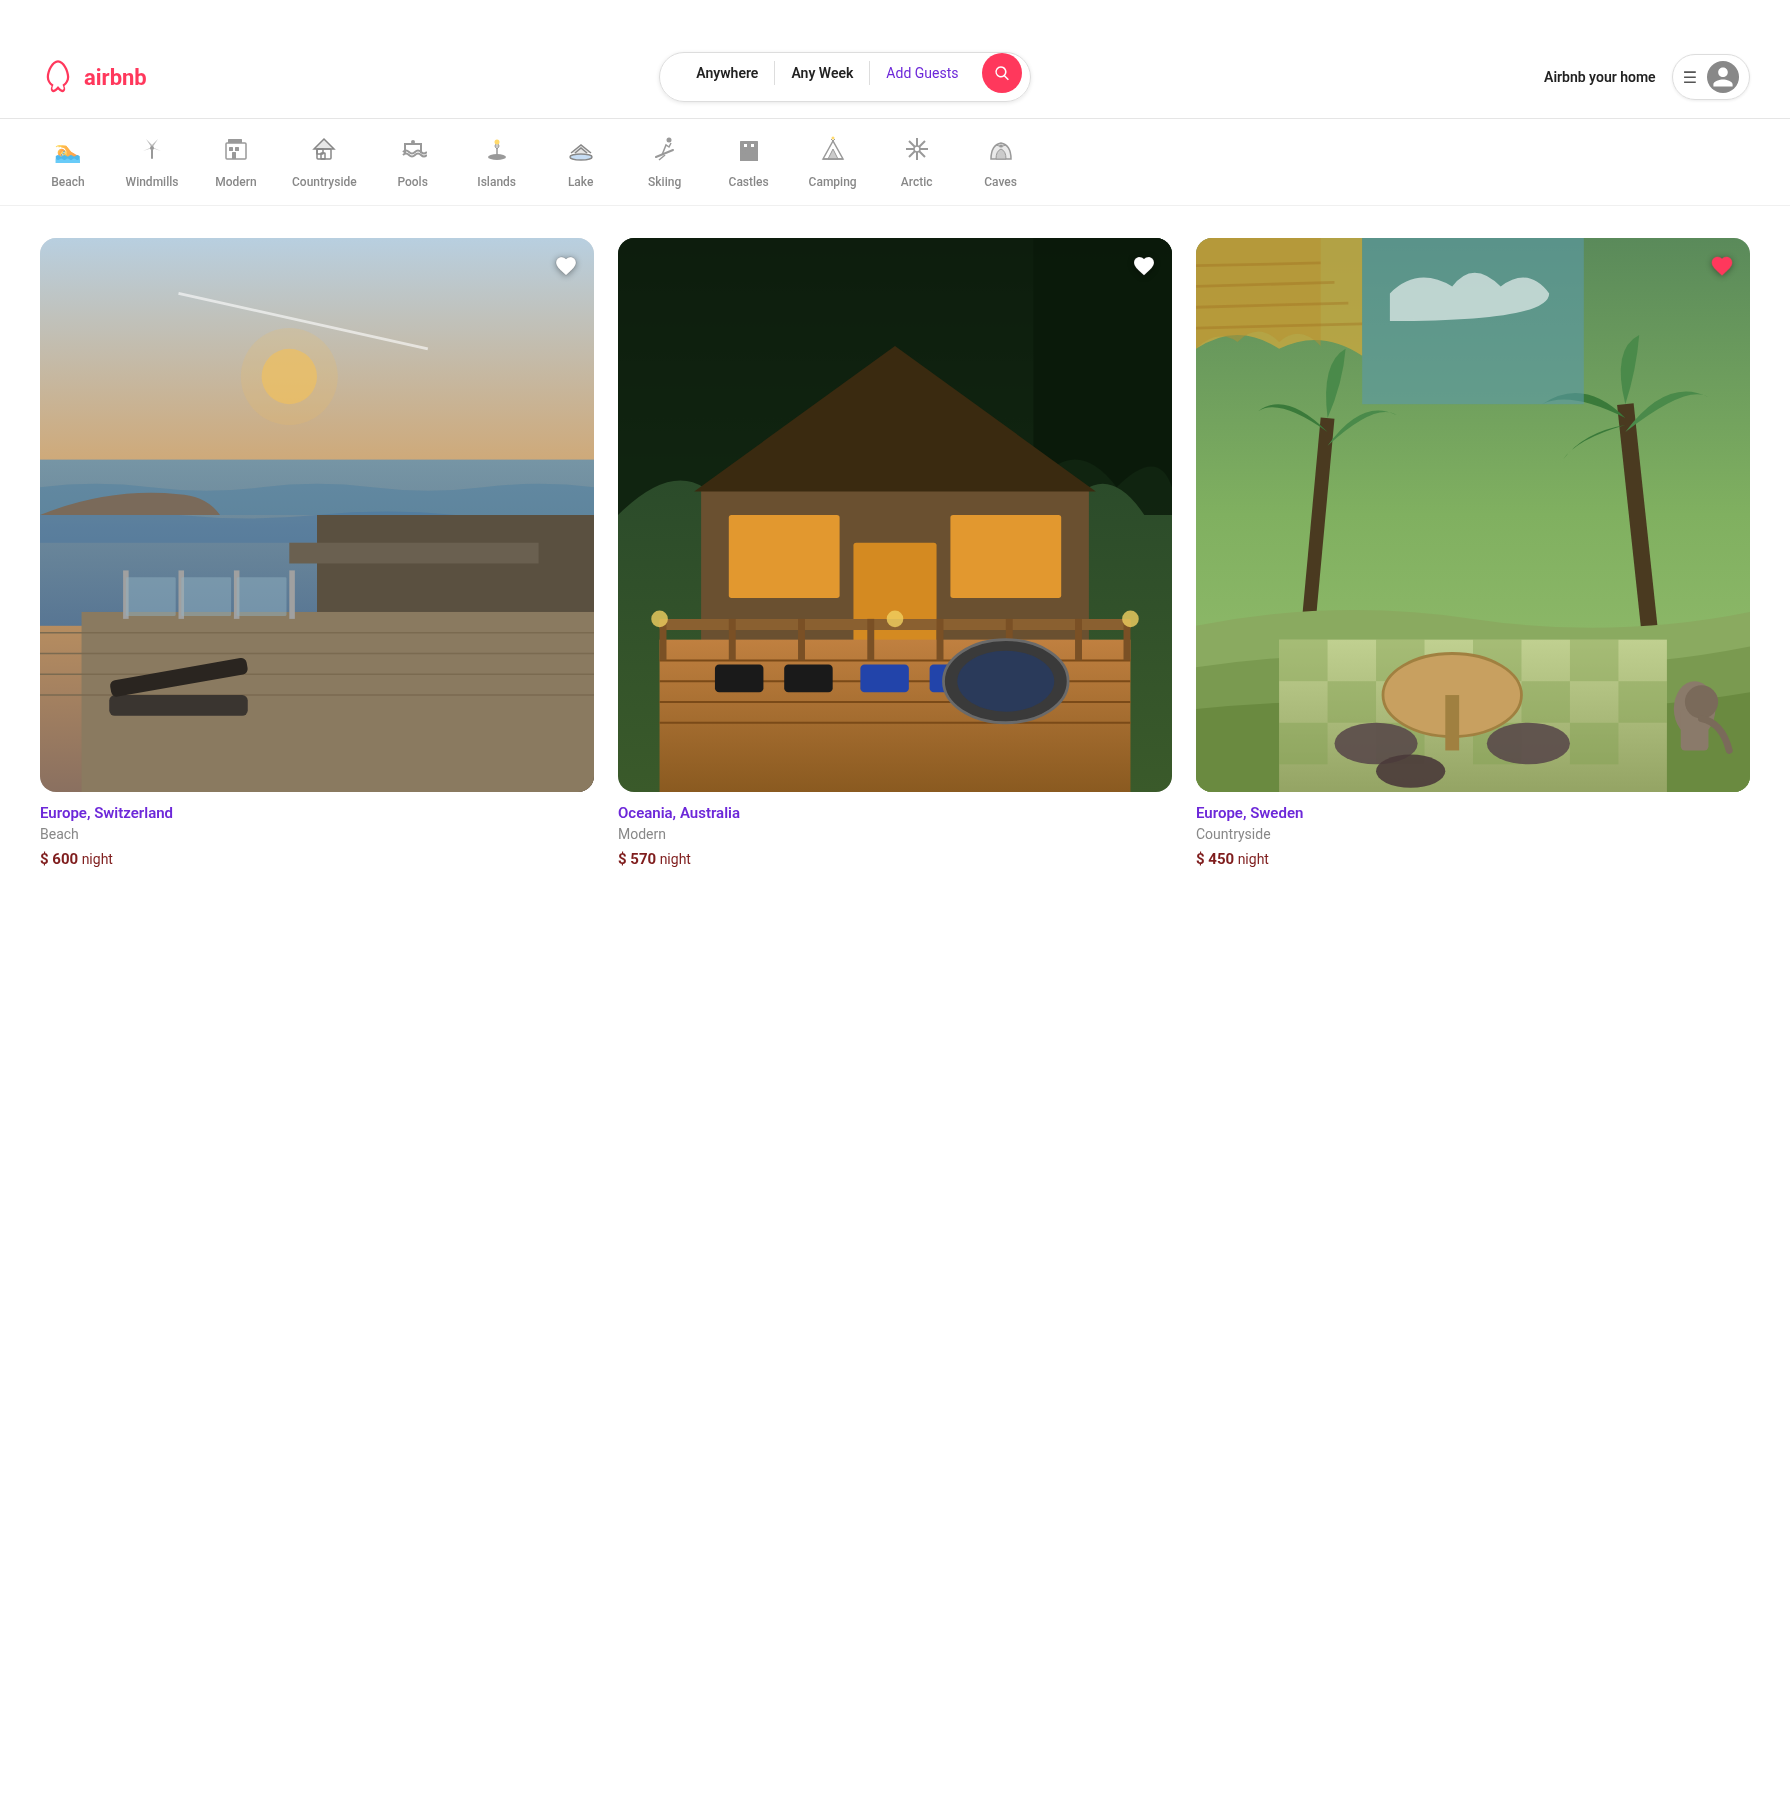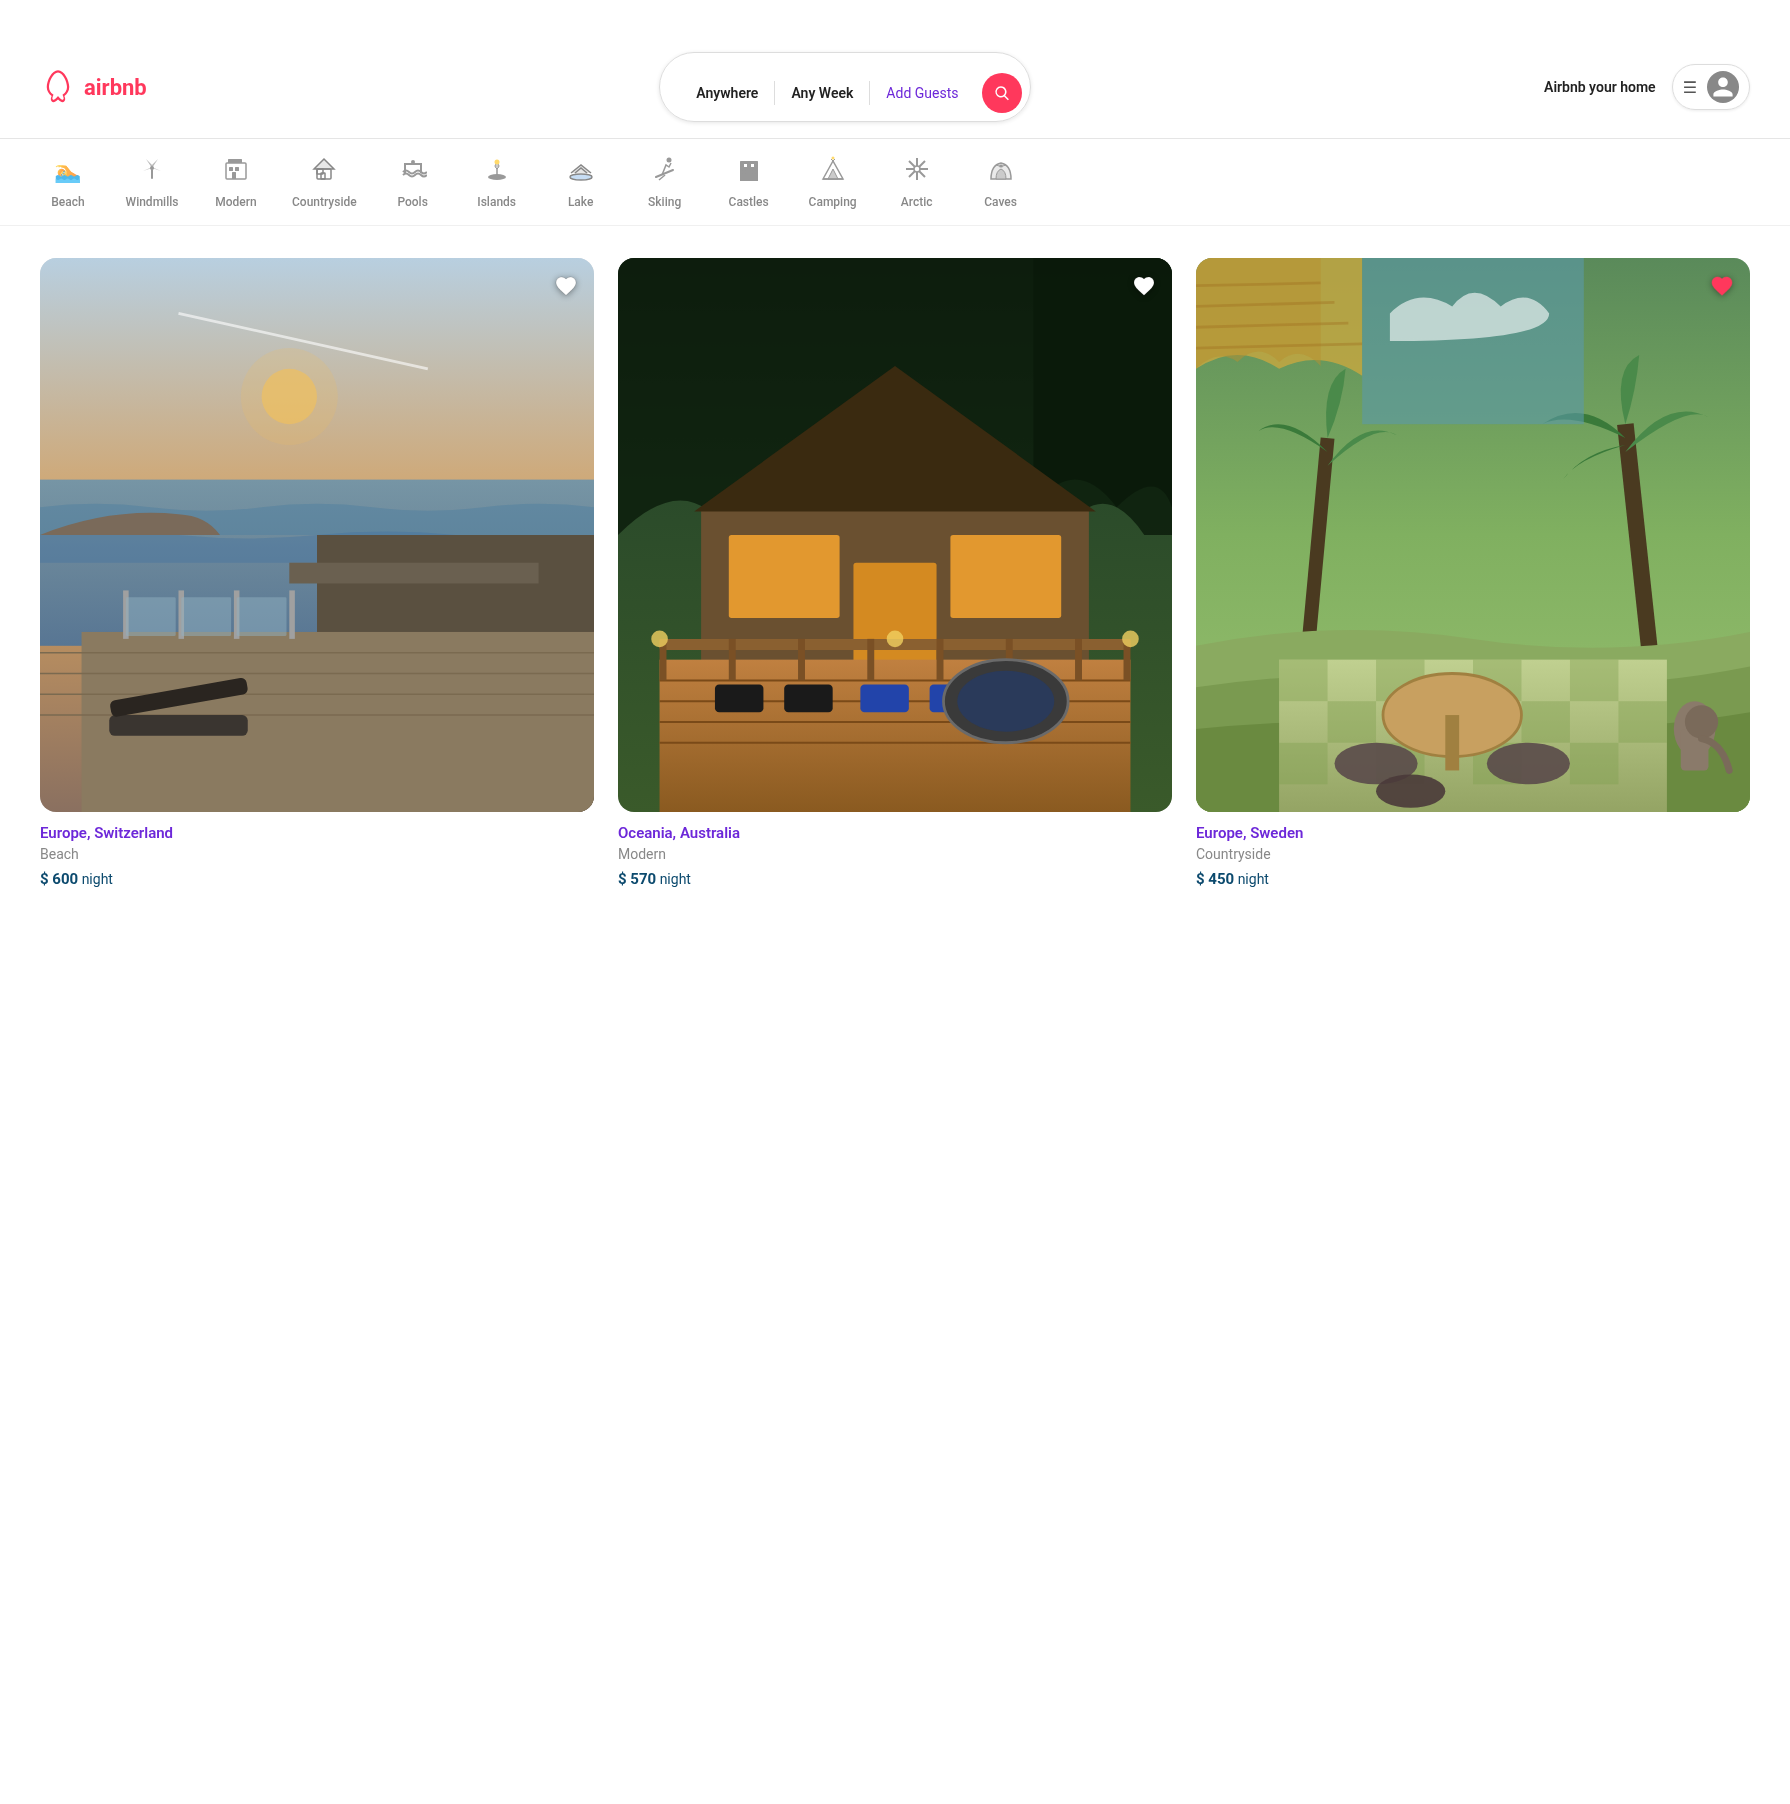--- a/index.html
+++ b/index.html
@@ -31,21 +31,21 @@
     .logo-text {
       font-size: 22px;
       font-weight: 700;
       color: #FF385C;
     }
     .search-bar {
       display: flex;
       align-items: center;
       border: 1px solid #ddd;
       border-radius: 40px;
-      padding: 20px 8px 8px 20px;
+      padding: 0 8px 8px 20px;
       box-shadow: 0 1px 4px rgba(0,0,0,0.1);
       gap: 0;
       cursor: pointer;
     }
     .search-section {
       padding: 4px 16px;
       border-right: 1px solid #ddd;
       font-size: 14px;
       font-weight: 600;
     }
@@ -157,21 +157,21 @@
       width: 32px;
       height: 32px;
       display: flex;
       align-items: center;
       justify-content: center;
     }
     .wishlist-btn svg { width: 24px; height: 24px; filter: drop-shadow(0 1px 3px rgba(0,0,0,0.4)); }
     .listing-info { padding: 12px 0 0; }
     .listing-location { font-size: 15px; font-weight: 600; color: #6d28d9; margin-bottom: 4px; }
     .listing-type { font-size: 14px; color: #888; margin-bottom: 8px; }
-    .listing-price { font-size: 14px; color: #0c4a6e; }
+    .listing-price { font-size: 14px; color: #7f1d1d; }
     .listing-price strong { font-size: 15px; font-weight: 700; }
   </style>
 </head>
 <body>
 
 <header class="header">
   <div class="logo">
     <svg class="logo-icon" viewBox="0 0 32 32" xmlns="http://www.w3.org/2000/svg">
       <path d="M16 1C10.5 1 6 10 6 16c0 3.3 1.7 6.2 4.3 7.9-.4 1-.7 2-.7 2.8 0 1.8 1.1 2.8 2.4 2.8 1.1 0 2.1-.6 4-2.4 1.9 1.8 2.9 2.4 4 2.4 1.3 0 2.4-1 2.4-2.8 0-.8-.3-1.8-.7-2.8C24.3 22.2 26 19.3 26 16c0-6-4.5-15-10-15zm0 2c4.2 0 8 8.2 8 13 0 2.7-1.4 5.1-3.5 6.5l-.5.3.2.5c.5 1.2.8 2.2.8 3 0 .7-.4 1-.8 1-.7 0-1.5-.5-3.5-2.5l-.7-.7-.7.7c-2 2-2.8 2.5-3.5 2.5-.4 0-.8-.3-.8-1 0-.8.3-1.8.8-3l.2-.5-.5-.3C9.4 21.1 8 18.7 8 16c0-4.8 3.8-13 8-13z" fill="#FF385C"></path>
     </svg>

